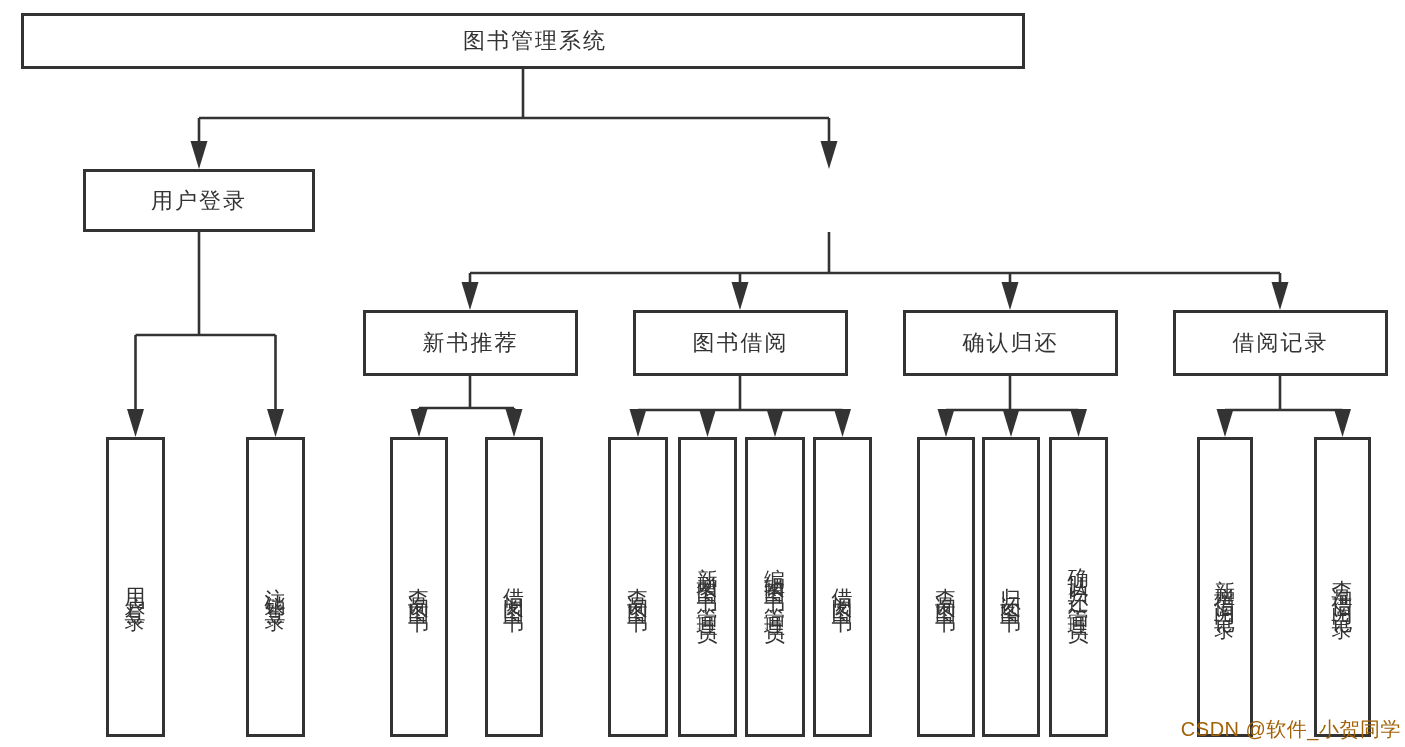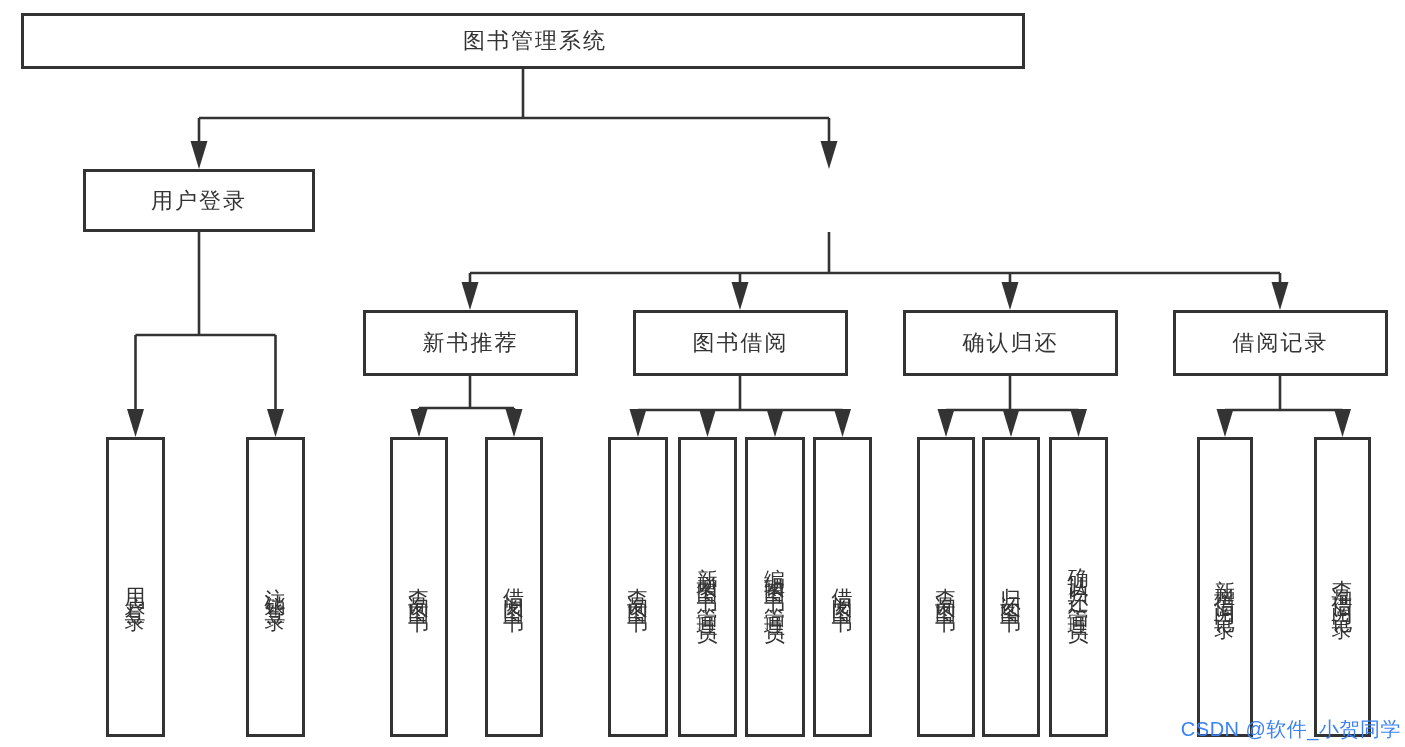--- a/index.html
+++ b/index.html
@@ -146,14 +146,14 @@
     <span class="vtext">确认归还（管理员）</span>
   </div>
 
   <div class="node leaf" style="left:1197px;width:56px;">
     <span class="vtext">新增借阅记录</span>
   </div>
   <div class="node leaf" style="left:1314px;width:57px;">
     <span class="vtext">查询借阅记录</span>
   </div>
 
-  <div class="watermark" style="color: #3b82f6;">CSDN @软件_小贺同学</div>
+  <div class="watermark" style="color: #a16207;">CSDN @软件_小贺同学</div>
 </div>
 
 </body></html>

